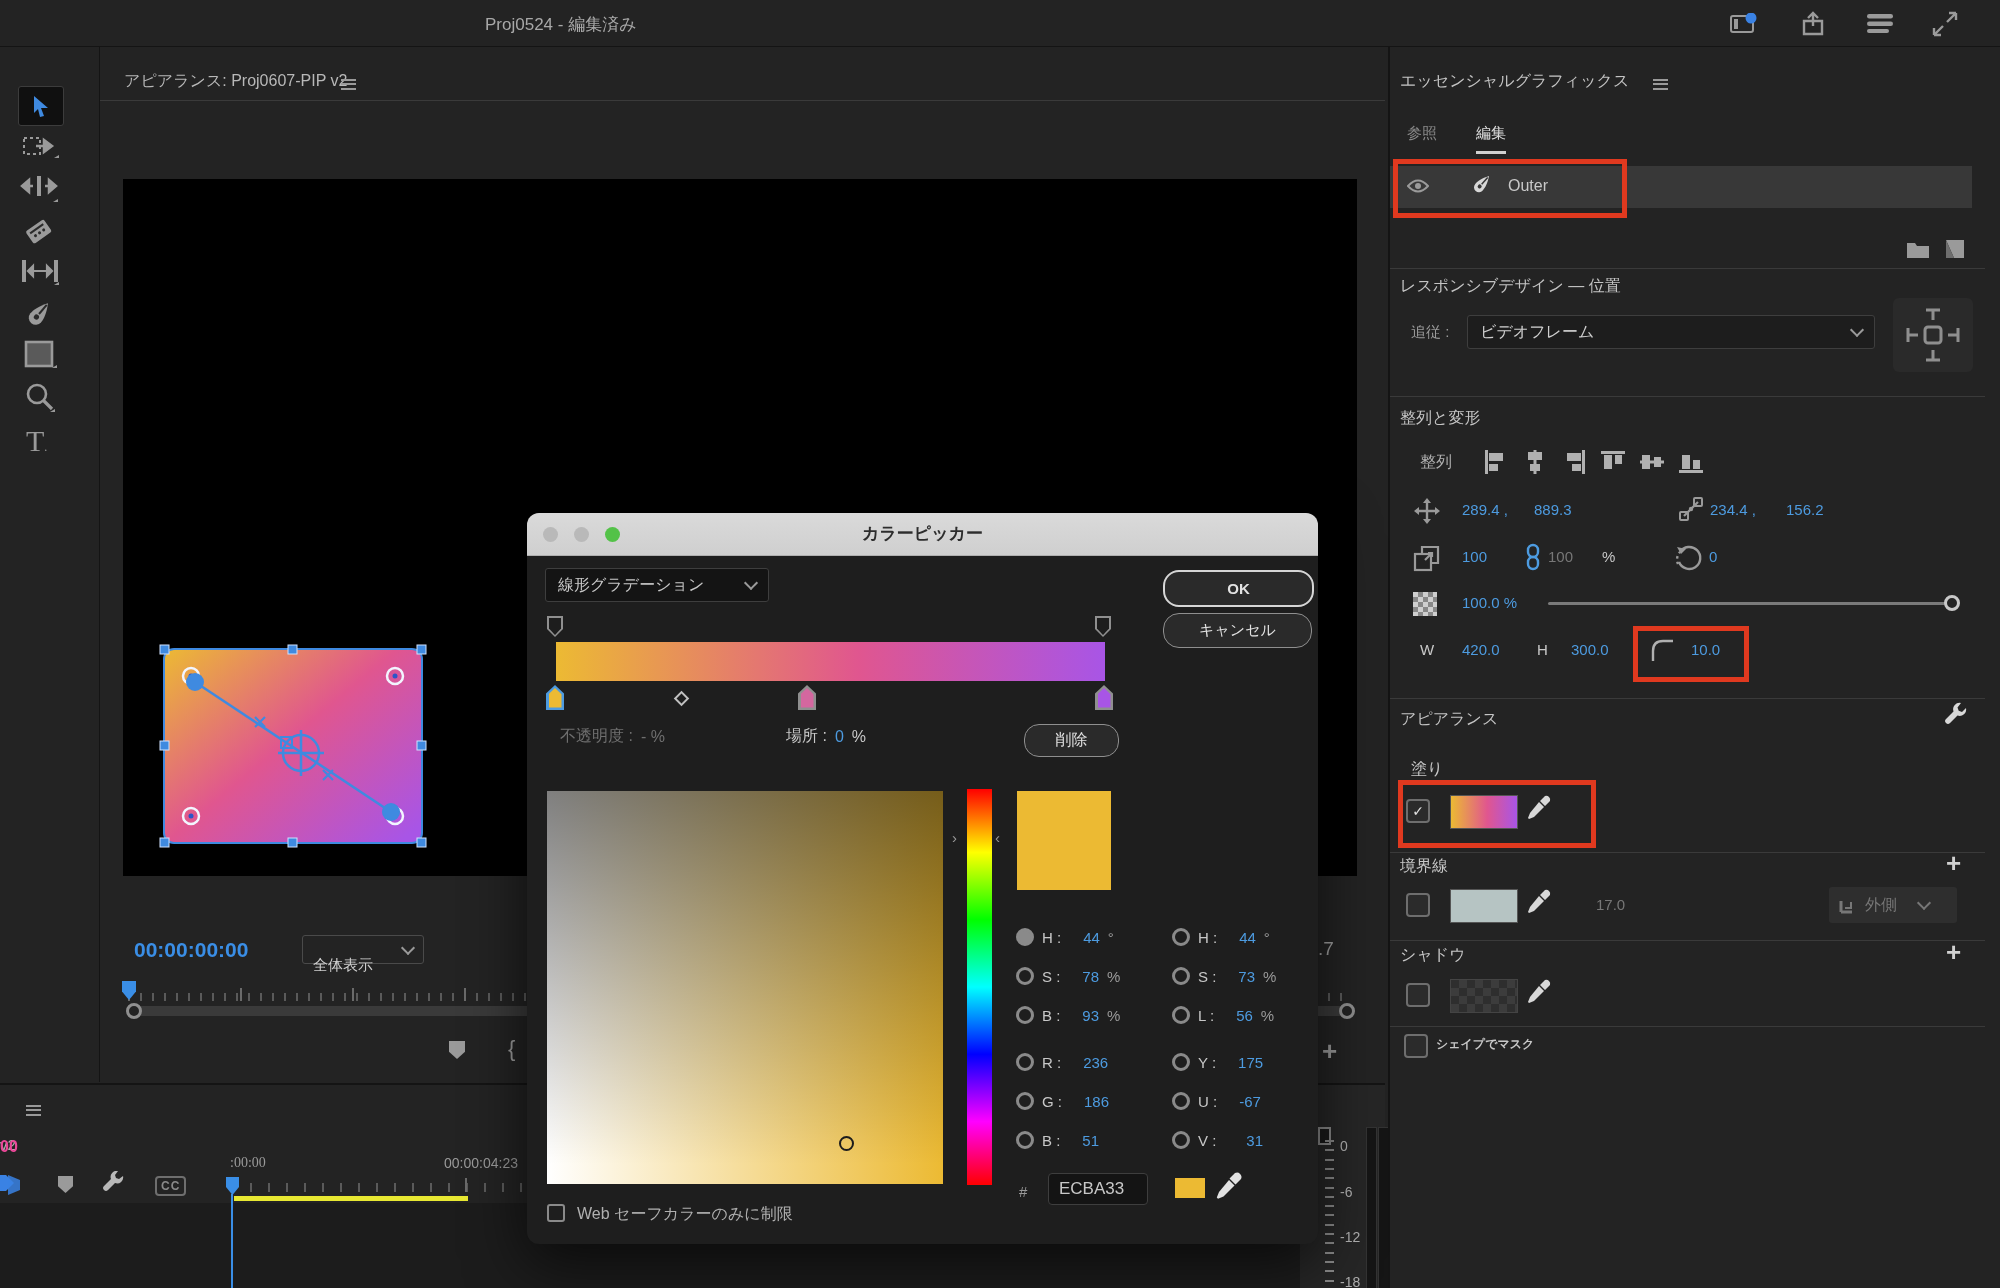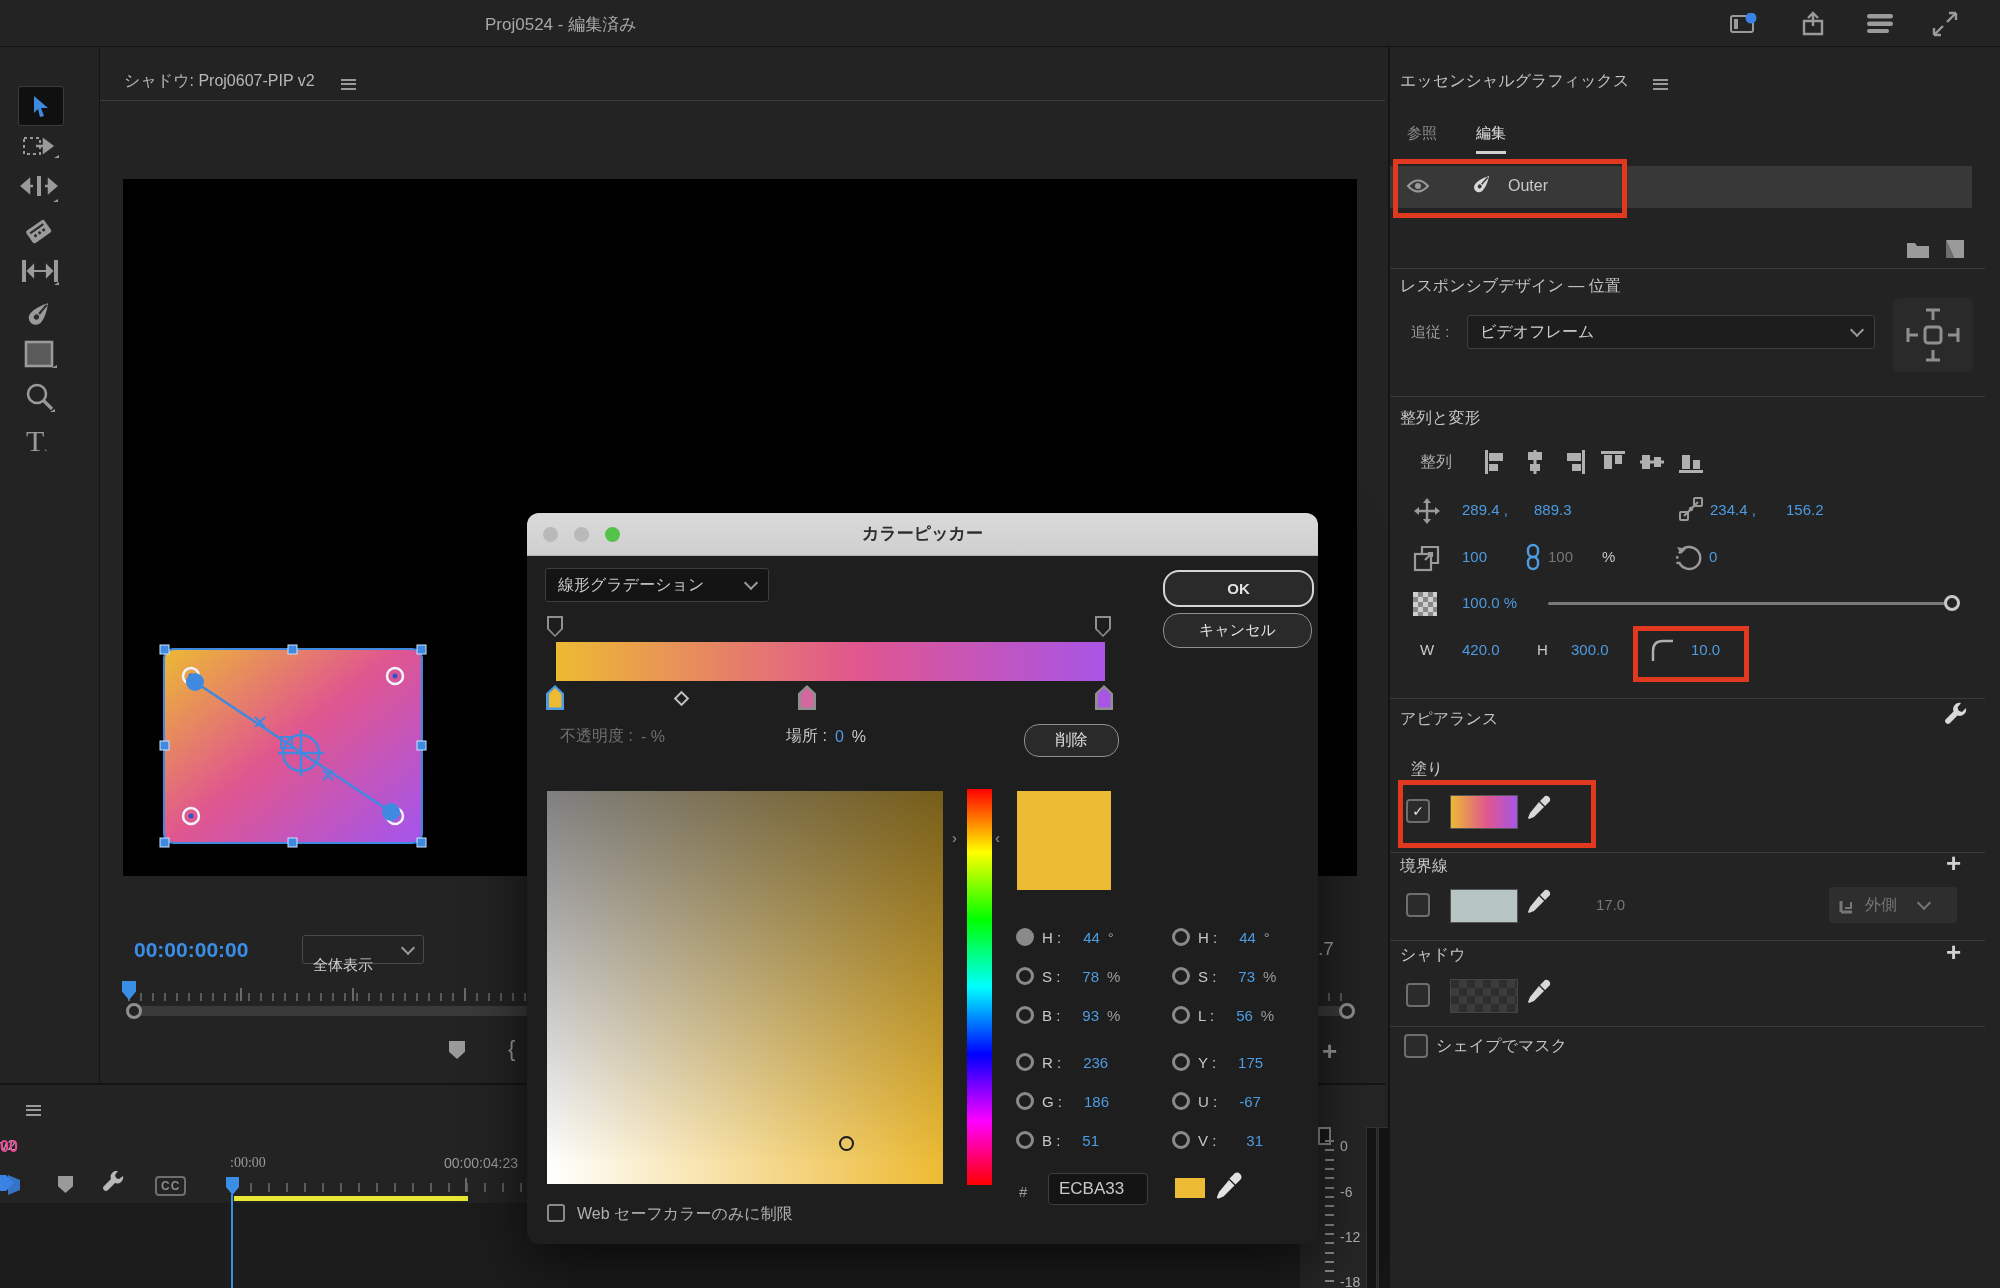--- a/index.html
+++ b/index.html
@@ -129,21 +129,21 @@
   <div class="abs" style="left:24px;top:382px;">
     <svg width="34" height="32" viewBox="0 0 34 32">
         <circle cx="13" cy="12" r="9" fill="none" stroke="#9a9a9a" stroke-width="2.6"></circle>
         <path d="M19 18 L28 27" stroke="#9a9a9a" stroke-width="3.2"></path>
         <path d="M26 30 l5 0 l0 -3 z" fill="#9a9a9a"></path>
       </svg>
   </div>
   <div class="abs" style="left:26px;top:424px;font-family:'Liberation Serif','DejaVu Serif',serif;font-size:30px;color:#9a9a9a;">T<span style="font-size:12px;">.</span></div>
 
   <div class="abs panel" style="left:100px;top:47px;width:1285px;height:1035px;"></div>
-  <div class="abs hdr" style="left:124px;top:71px;color:#b8b8b8;">シャドウ: Proj0607-PIP v2</div>
+  <div class="abs hdr" style="left:124px;top:71px;color:#b8b8b8;">アピアランス: Proj0607-PIP v2</div>
   <div class="abs burger" style="left:341px;top:76px;">
       <i></i>
       <i></i>
       <i></i>
     </div>
   <div class="abs divider" style="left:100px;top:100px;width:1285px;"></div>
 
   <div class="abs" style="left:123px;top:179px;width:1234px;height:697px;background:#000;"></div>
 
   <div class="abs" style="left:155px;top:640px;">
@@ -459,21 +459,21 @@
   <div class="swatch" style="left:1450px;top:979px;background-image:linear-gradient(45deg,#3c3c3c 25%,transparent 25%,transparent 75%,#3c3c3c 75%),linear-gradient(45deg,#3c3c3c 25%,transparent 25%,transparent 75%,#3c3c3c 75%);background-size:16px 16px;background-position:0 0,8px 8px;background-color:#2e2e2e;border:1px solid #444;"></div>
   <div class="abs" style="left:1526px;top:978px;">
     <svg width="26" height="28" viewBox="0 0 26 28">
         <path d="M19 2 a4 4 0 0 1 5 5 l-5 5 l-5 -5 z" fill="#d8d8d8"></path>
         <path d="M13 8 l5 5 l-10 10 l-5 2 l-1 -1 l2 -5 z" fill="#d8d8d8"></path>
       </svg>
   </div>
   <div class="divider" style="left:1390px;top:1026px;width:595px;"></div>
 
   <div class="checkbox" style="left:1404px;top:1034px;"></div>
-  <div class="abs lab" style="left:1436px;top:1036px;font-size:16px;">シェイプでマスク</div>
+  <div class="abs lab" style="left:1436px;top:1036px;font-size:12px;font-weight:bold;">シェイプでマスク</div>
 
   <div class="abs" style="left:527px;top:513px;width:791px;height:731px;border-radius:12px;box-shadow:0 18px 60px rgba(0,0,0,0.65);background:#1e1e1e;z-index:60;">
 
     <div style="position:absolute;left:0;top:0;width:100%;height:42px;background:linear-gradient(#dadada,#cfcfcf);border-radius:12px 12px 0 0;border-bottom:1px solid #b0b0b0;">
       <span style="position:absolute;left:16px;top:14px;width:15px;height:15px;border-radius:50%;background:#b9b9b9;"></span>
       <span style="position:absolute;left:47px;top:14px;width:15px;height:15px;border-radius:50%;background:#b9b9b9;"></span>
       <span style="position:absolute;left:78px;top:14px;width:15px;height:15px;border-radius:50%;background:#53c248;"></span>
       <div style="text-align:center;line-height:42px;color:#2d2d2d;font-size:17px;font-weight:bold;">カラーピッカー</div>
     </div>
 

